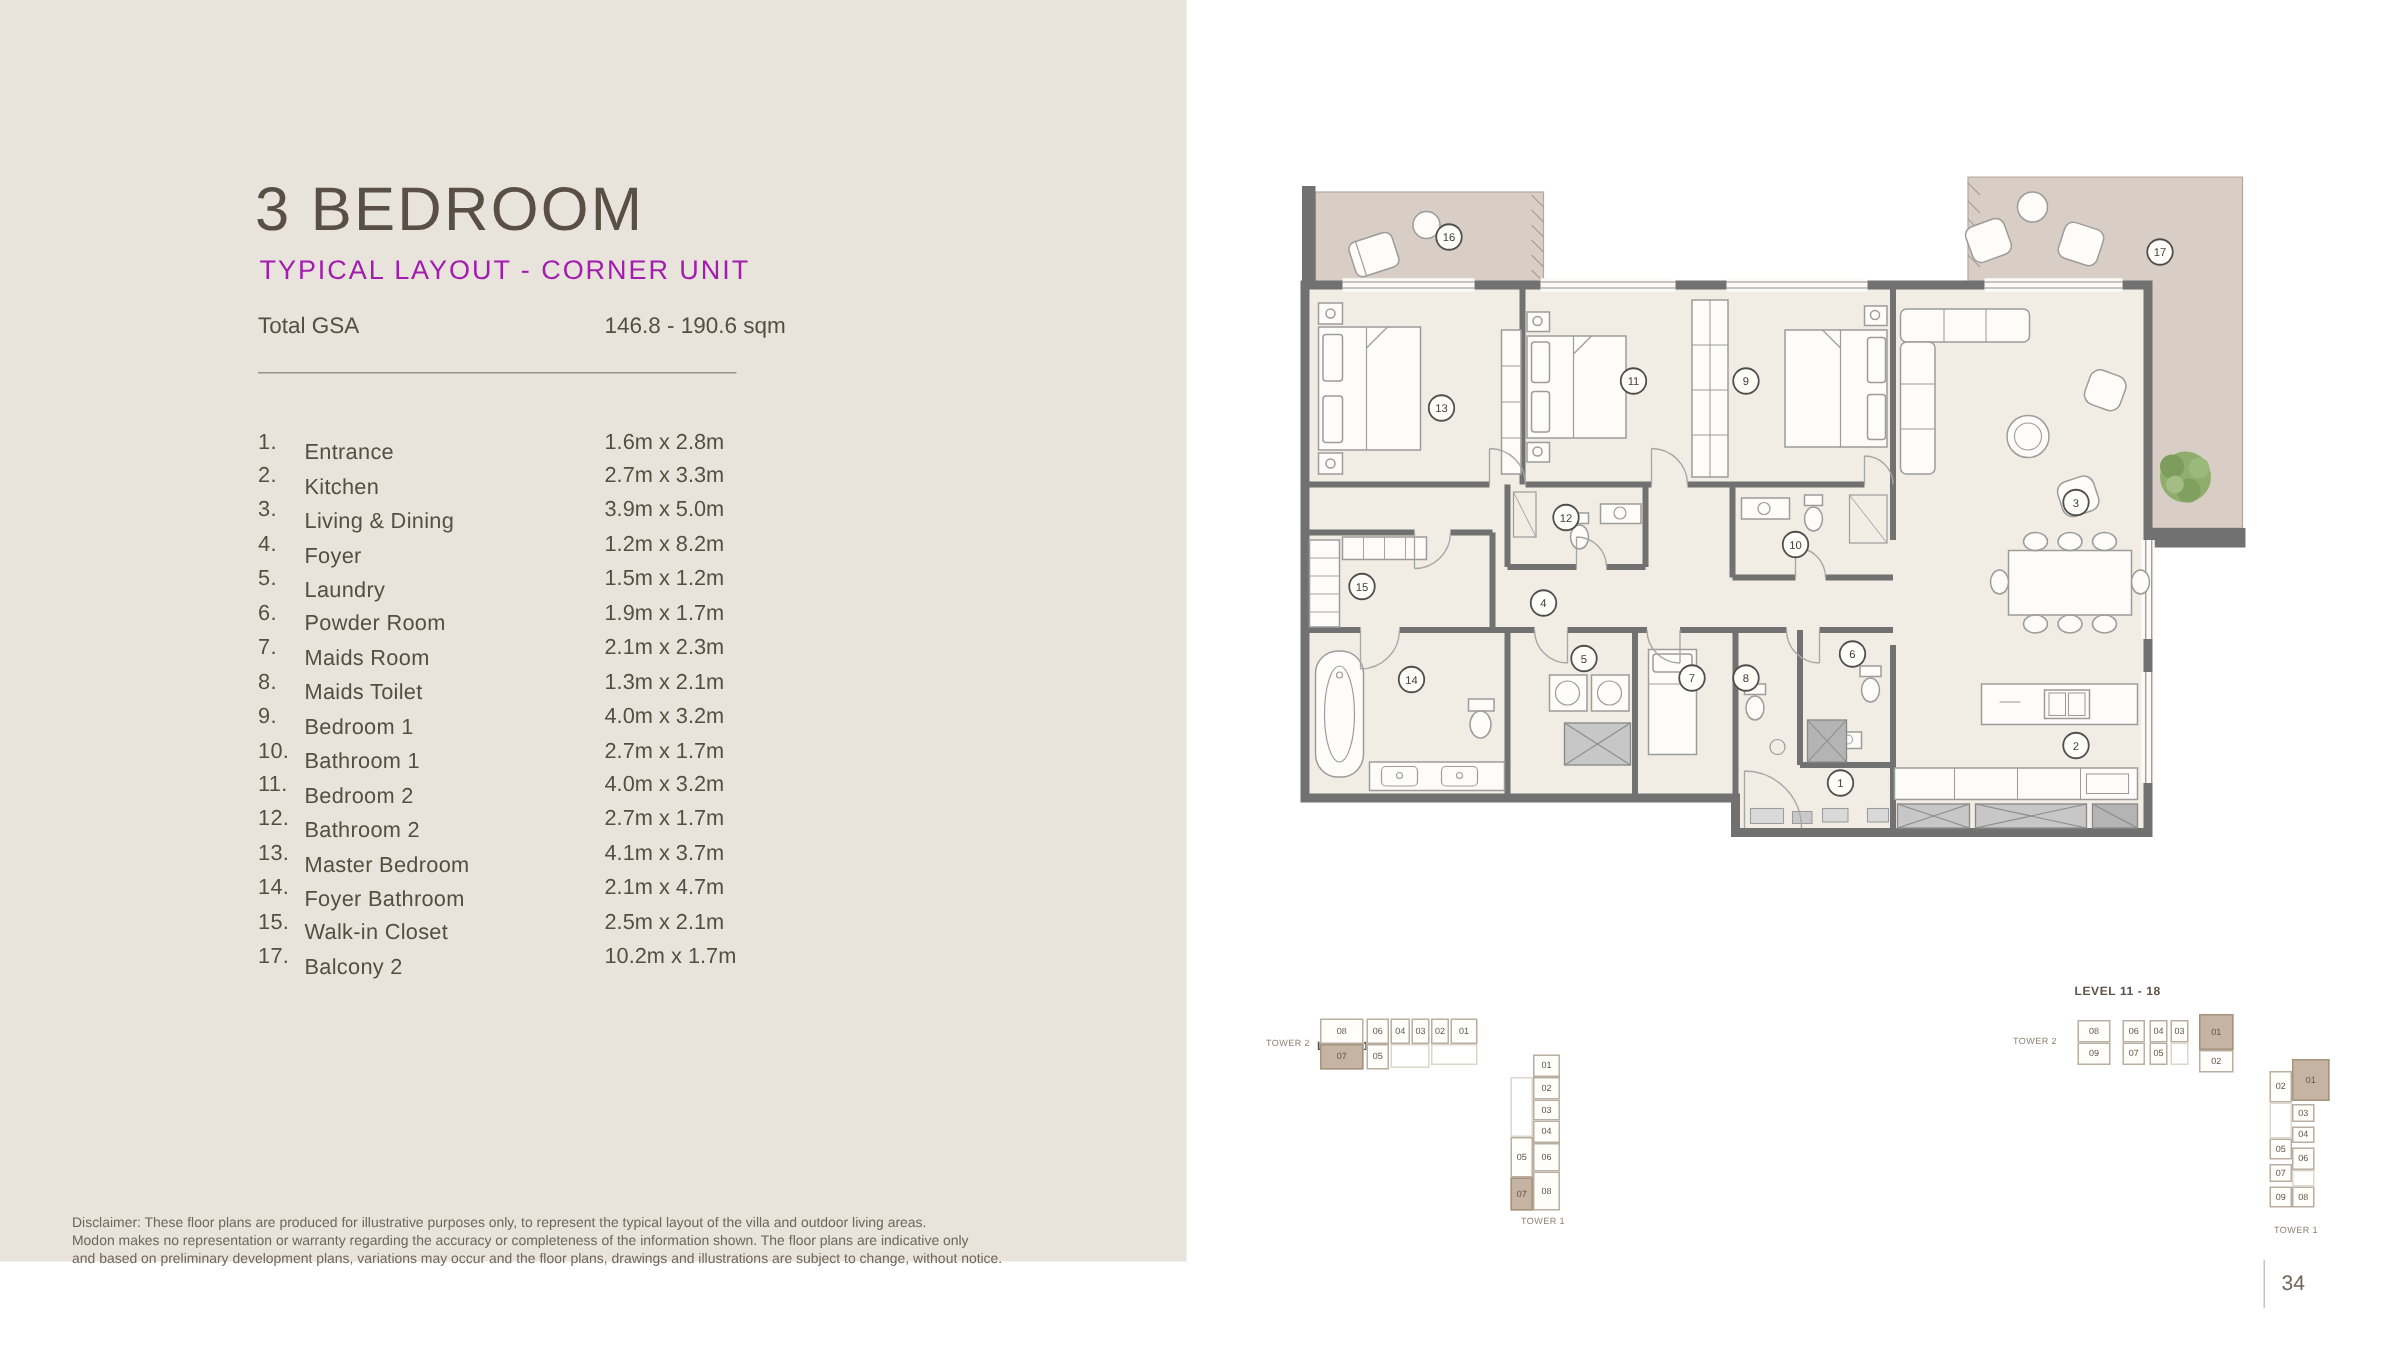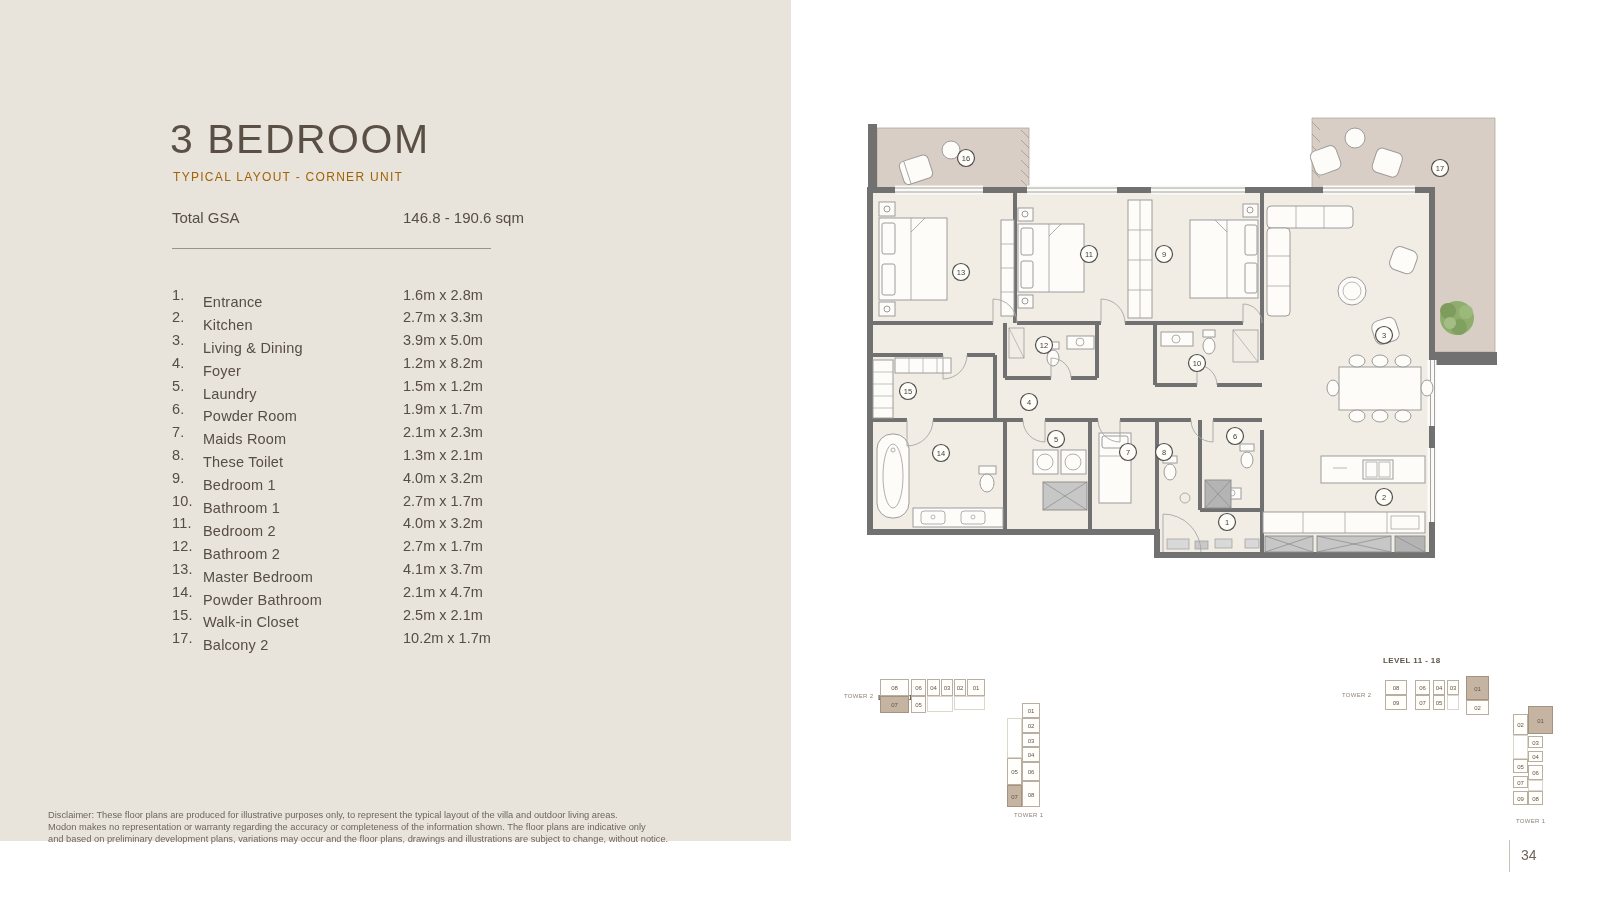--- a/index.html
+++ b/index.html
@@ -1,20 +1,20 @@
 <!DOCTYPE html>
 <html><head>
 <meta charset="utf-8">
 <style>
   html,body{margin:0;padding:0;}
   body{width:1600px;height:901px;overflow:hidden;font-family:"Liberation Sans",sans-serif;background:#ffffff;}
   .page{position:relative;width:1600px;height:901px;background:#ffffff;}
   .left-panel{position:absolute;left:0;top:0;width:791px;height:841px;background:#e9e4db;}
   .plan-title{position:absolute;left:170px;top:116px;font-size:41px;color:#594f45;letter-spacing:1.5px;font-weight:500;}
-  .plan-subtitle{position:absolute;left:173px;top:170px;font-size:12px;color:#a16207;letter-spacing:1.3px;}
+  .plan-subtitle{position:absolute;left:173px;top:170px;font-size:18px;color:#a21caf;letter-spacing:1.3px;}
   .gsa-label{position:absolute;left:172px;top:209px;font-size:15px;color:#564d43;}
   .gsa-value{position:absolute;left:403px;top:209px;font-size:15px;color:#564d43;}
   .divider{position:absolute;left:172px;top:248px;width:319px;height:1px;background:#9c9286;}
   .room-list{position:absolute;left:172px;top:279px;width:330px;}
   .room-row{display:grid;grid-template-columns:31px 200px auto;height:22.9px;align-items:center;font-size:14.5px;color:#564d43;}
   .rm-n{letter-spacing:0.2px;}
   .rm-name{letter-spacing:0.2px;margin-top:15px;}
   .disclaimer{position:absolute;left:48px;top:810px;width:700px;font-size:9.3px;line-height:11.8px;color:#6e655b;white-space:pre-line;}
   .floorplan{position:absolute;left:855px;top:108px;width:660px;height:470px;}
   .keyplan{position:absolute;width:240px;height:200px;}
@@ -70,21 +70,21 @@
           <span class="rm-name">Powder Room</span>
           <span class="rm-dim">1.9m x 1.7m</span>
         </div>
         <div class="room-row">
           <span class="rm-n">7.</span>
           <span class="rm-name">Maids Room</span>
           <span class="rm-dim">2.1m x 2.3m</span>
         </div>
         <div class="room-row">
           <span class="rm-n">8.</span>
-          <span class="rm-name">These Toilet</span>
+          <span class="rm-name">Maids Toilet</span>
           <span class="rm-dim">1.3m x 2.1m</span>
         </div>
         <div class="room-row">
           <span class="rm-n">9.</span>
           <span class="rm-name">Bedroom 1</span>
           <span class="rm-dim">4.0m x 3.2m</span>
         </div>
         <div class="room-row">
           <span class="rm-n">10.</span>
           <span class="rm-name">Bathroom 1</span>
@@ -100,21 +100,21 @@
           <span class="rm-name">Bathroom 2</span>
           <span class="rm-dim">2.7m x 1.7m</span>
         </div>
         <div class="room-row">
           <span class="rm-n">13.</span>
           <span class="rm-name">Master Bedroom</span>
           <span class="rm-dim">4.1m x 3.7m</span>
         </div>
         <div class="room-row">
           <span class="rm-n">14.</span>
-          <span class="rm-name">Powder Bathroom</span>
+          <span class="rm-name">Foyer Bathroom</span>
           <span class="rm-dim">2.1m x 4.7m</span>
         </div>
         <div class="room-row">
           <span class="rm-n">15.</span>
           <span class="rm-name">Walk-in Closet</span>
           <span class="rm-dim">2.5m x 2.1m</span>
         </div>
         <div class="room-row">
           <span class="rm-n">17.</span>
           <span class="rm-name">Balcony 2</span>

